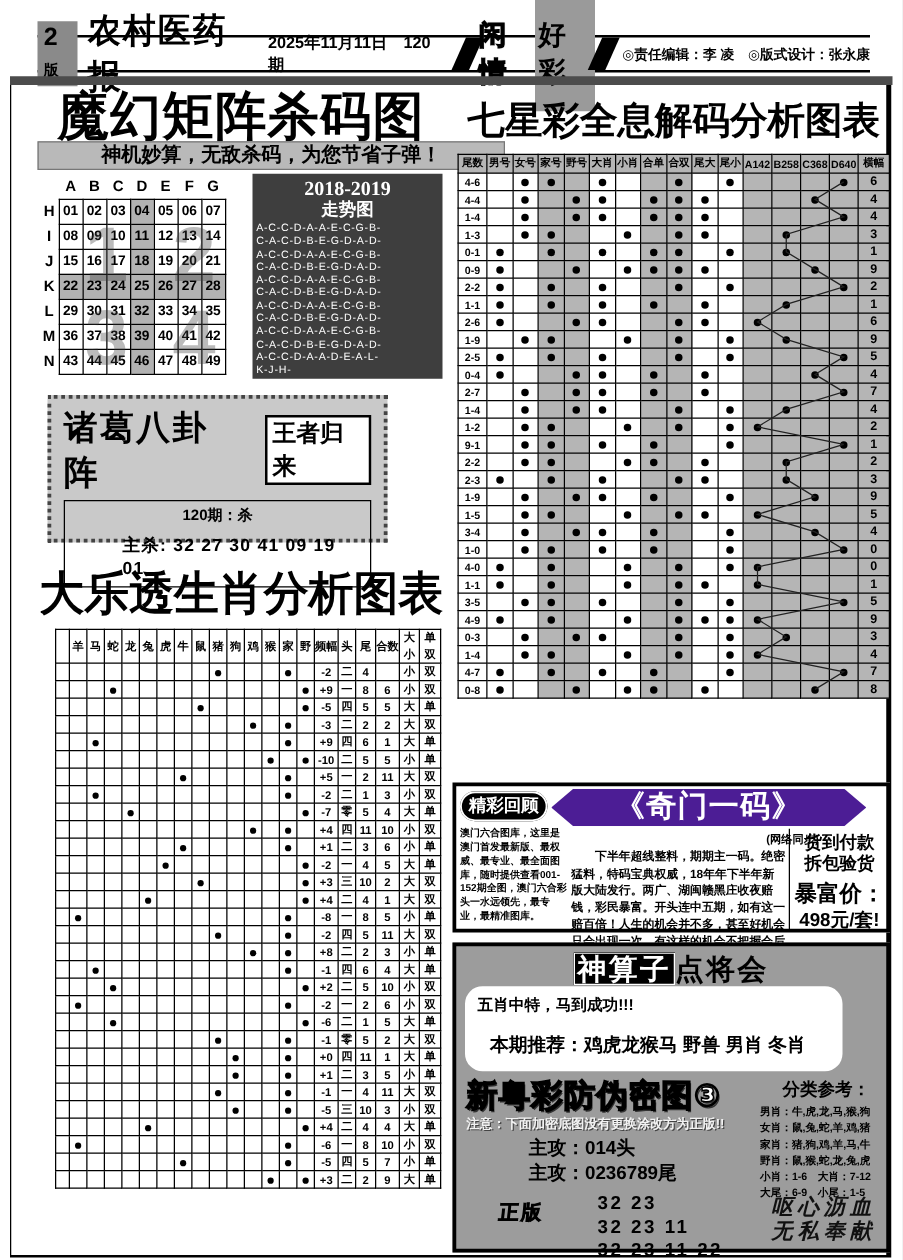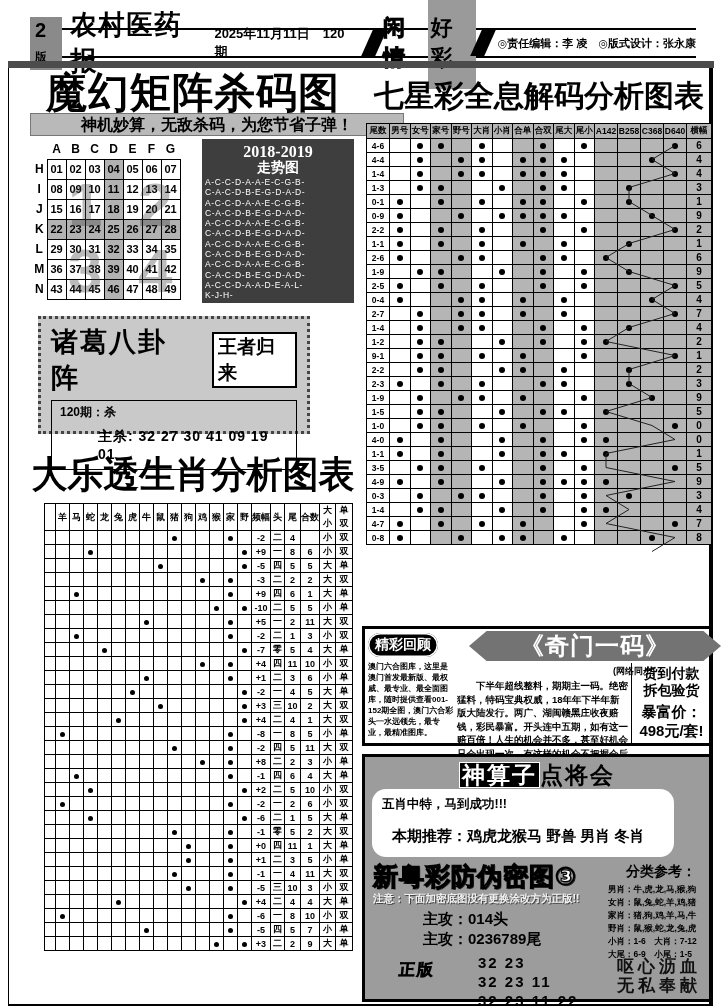--- a/index.html
+++ b/index.html
@@ -46,21 +46,21 @@
   #trend-label { text-align:center; font-size:14px; font-weight:800; margin-top:-2px; }
   .tline { font-size:8.5px; line-height:10.3px; letter-spacing:.6px; white-space:nowrap; }
 
   
   #bagua { position:absolute; left:38px; top:316px; width:272px; height:118px;
     border:3px dotted #444; background:#c9c9c9; padding:5px 10px; }
   #bagua .trow { display:flex; align-items:center; gap:22px; }
   #bagua-title { font-size:27px; font-weight:900; letter-spacing:2px; }
   #bagua-badge { border:2px solid #000; box-shadow:inset 0 0 0 1px #fff; background:#fff; font-size:19px; font-weight:900; padding:0 4px; }
   #bagua-inner { border:1px solid #000; margin-top:4px; padding:3px 8px 6px; height:70px; }
-  #bagua-line1 { font-size:12px; font-weight:700; }
+  #bagua-line1 { font-size:12px; font-weight:700;text-align:center; }
   .kill { font-size:14px; font-weight:700; margin:7px 0 0 38px; letter-spacing:1px; }
 
   
   #dlt-title { position:absolute; left:26px; top:450px; width:334px; text-align:center;
     font-size:37px; font-weight:900; font-family:"DejaVu Serif","Liberation Serif",serif; transform:scaleX(.97); }
   #dlt-wrap { position:absolute; left:44px; top:503px; }
   #dlt-table { border-collapse:collapse; table-layout:fixed; }
   #dlt-table td, #dlt-table th { border:1px solid #000; height:14px; text-align:center; vertical-align:middle;
     font-size:9px; font-weight:700; padding:0; overflow:hidden; background:#fff; }
   #dlt-table .dot { display:inline-block; width:5px; height:5px; background:#000; border-radius:50%; }
@@ -75,29 +75,29 @@
   #qxc-table th { background:#b5b5b5; height:15px; }
   #qxc-table td.g { background:#b5b5b5; }
   #qxc-table td.hf { font-size:10px; }
   #qxc-table .dot { display:inline-block; width:6px; height:6px; background:#000; border-radius:50%; }
   #qxc-svg { position:absolute; left:0; top:0; pointer-events:none; }
 
   
   #qimen { position:absolute; left:362px; top:626px; width:350px; height:120px; border:3px solid #000; background:#fff; }
   #qimen-badge { position:absolute; left:3px; top:4px; background:#000; color:#fff; border-radius:13px;
     box-shadow:inset 0 0 0 1.5px #fff; font-size:14px; font-weight:900; padding:3px 7px; z-index:2; }
-  #qimen-band { position:absolute; left:104px; top:2px; width:252px; height:30px; background:#737373; color:#fff;
+  #qimen-band { position:absolute; left:76px; top:2px; width:252px; height:30px; background:#4c1d95; color:#fff;
     font-size:24px; font-weight:900; text-align:center; line-height:29px; letter-spacing:1px;
     clip-path:polygon(0 50%,7% 0,93% 0,100% 50%,93% 100%,7% 100%); }
   #qimen-left { position:absolute; left:3px; top:32px; width:86px; font-size:8px; line-height:11px; font-weight:600; }
   #qimen-sync { position:absolute; left:248px; top:36px; font-size:9px; font-weight:700; }
   #qimen-body { position:absolute; left:92px; top:50px; width:172px; font-size:9.5px; line-height:13.5px; font-weight:600; text-indent:2em; }
   #qimen-right { position:absolute; left:266px; top:34px; width:80px; text-align:center; border-left:1px solid #000; height:82px; padding-top:2px; }
   .pay { font-size:14px; font-weight:900; line-height:17px; }
-  .price-label { font-size:15px; font-weight:800; margin-top:4px;font-family:Liberation Mono, monospace; }
+  .price-label { font-size:18px; font-weight:800; margin-top:4px;font-family:Liberation Mono, monospace; }
   .price { font-size:15px; font-weight:800; }
 
   
   #bottom-box { position:absolute; left:362px; top:754px; width:350px; height:248px; background:#9c9c9c; border:3px solid #000; }
   #bottom-title { text-align:center; margin-top:3px; font-size:23px; font-weight:900; letter-spacing:2px; }
   #bottom-title .t1 { background:#000; color:#fff; padding:0 3px; box-shadow:inset 0 0 0 1px #fff; }
   #white-box { position:absolute; left:7px; top:32px; width:302px; height:68px; background:#fff; border-radius:14px; padding:7px 10px; }
   #slogan { font-size:12.5px; font-weight:800; }
   #recommend { font-size:15px; font-weight:700; margin:14px 0 0 10px; }
   #secret-title { position:absolute; left:8px; top:103px; font-size:25px; font-weight:900; letter-spacing:1px;
@@ -105,21 +105,21 @@
   #notice { position:absolute; left:8px; top:135px; font-size:10.5px; font-weight:800; color:#f2f2f2; text-shadow:1px 1px 0 #444; }
   #attack { position:absolute; left:58px; top:152px; font-size:15px; font-weight:700; line-height:20px; }
   #pyramid { position:absolute; left:113px; top:196px; }
   .pline { font-size:15px; font-weight:700; line-height:19px; letter-spacing:2px; }
   #stamp { position:absolute; left:34px; top:203px; font-size:16px; font-weight:900; letter-spacing:2px;
     color:#333; -webkit-text-stroke:.6px #000; transform:skewX(-6deg); }
   #ref-block { position:absolute; left:243px; top:106px; width:102px; }
   #ref-title { font-size:14px; font-weight:900; margin-left:18px; margin-bottom:2px; }
   .refline { font-size:8.5px; font-weight:800; line-height:13px; white-space:nowrap; }
   #script-block { position:absolute; left:252px; top:200px; font-family:"DejaVu Serif","Liberation Serif",serif; }
-  .scriptline { font-size:17px; font-weight:900; letter-spacing:4px; line-height:19px; color:#111; }
+  .scriptline { font-size:17px; font-weight:900; font-style:italic; letter-spacing:4px; line-height:19px; color:#111; }
 </style>
 </head>
 <body>
 
 <div id="page">
 
   <div id="header">
     <span class="page-num"><span>2</span><small>版</small></span>
     <span class="paper-name">农村医药报</span>
     <span class="date-issue"><span>2025年11月11日</span>　<span>120期</span></span>
@@ -1396,20 +1396,38 @@
             <td class="g"><span class="dot"></span></td>
             <td class=""><span class="dot"></span></td>
             <td class=""></td>
             <td class="g trend"><span class="dot"></span></td>
             <td class="g"></td>
             <td class="g"></td>
             <td class="g"></td>
             <td class="g hf">5</td>
           </tr>
           <tr>
+            <td>3-4</td>
+            <td class=""></td>
+            <td class=""><span class="dot"></span></td>
+            <td class="g"></td>
+            <td class="g"><span class="dot"></span></td>
+            <td class=""><span class="dot"></span></td>
+            <td class=""></td>
+            <td class="g"><span class="dot"></span></td>
+            <td class="g"></td>
+            <td class=""></td>
+            <td class=""><span class="dot"></span></td>
+            <td class="g"></td>
+            <td class="g"></td>
+            <td class="g trend"><span class="dot"></span></td>
+            <td class="g"></td>
+            <td class="g hf">4</td>
+          </tr>
+          <tr>
             <td>1-0</td>
             <td class=""></td>
             <td class=""><span class="dot"></span></td>
             <td class="g"><span class="dot"></span></td>
             <td class="g"></td>
             <td class=""><span class="dot"></span></td>
             <td class=""></td>
             <td class="g"><span class="dot"></span></td>
             <td class="g"></td>
             <td class=""></td>

